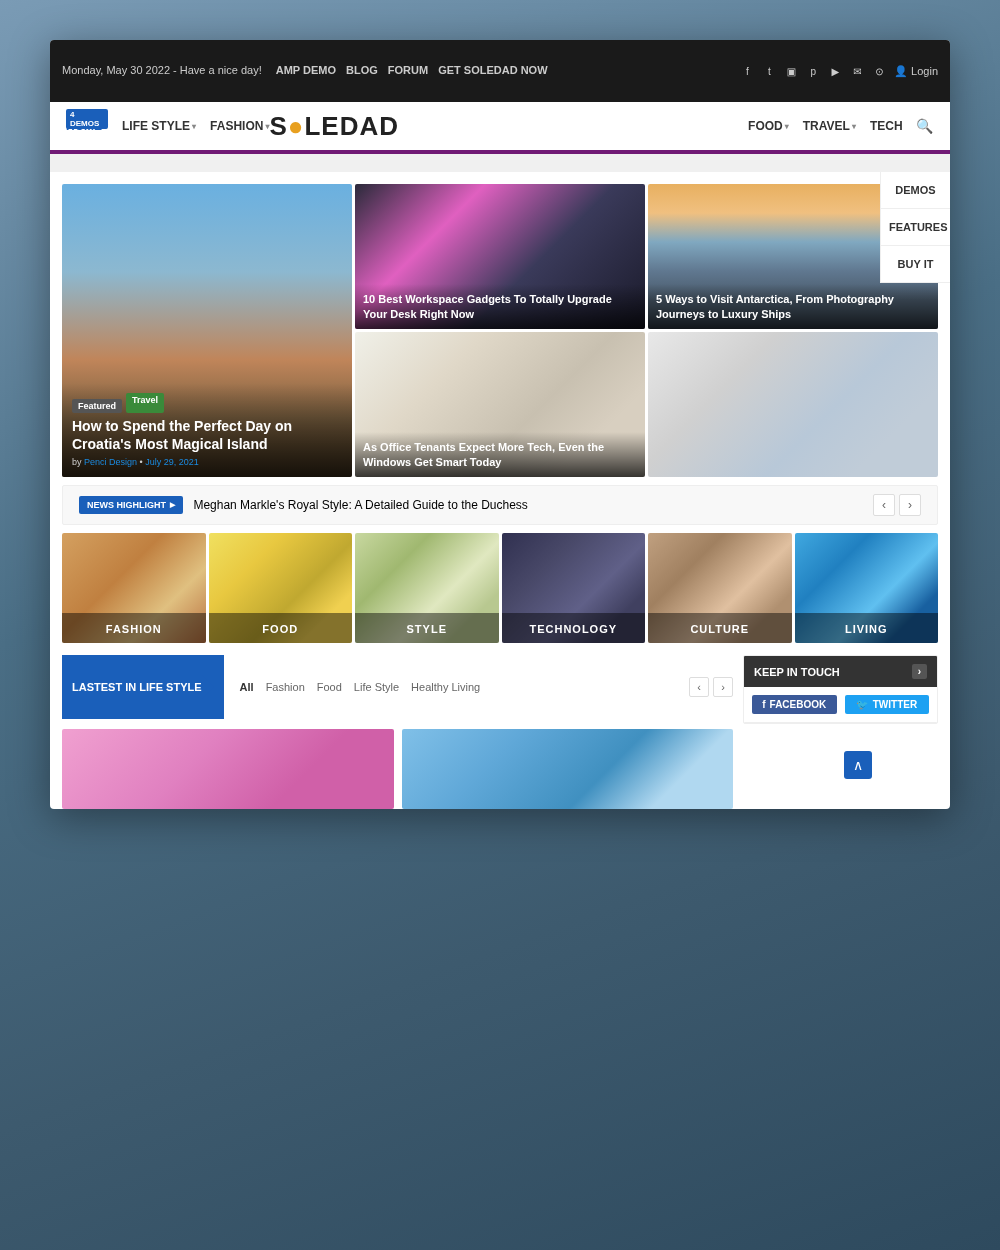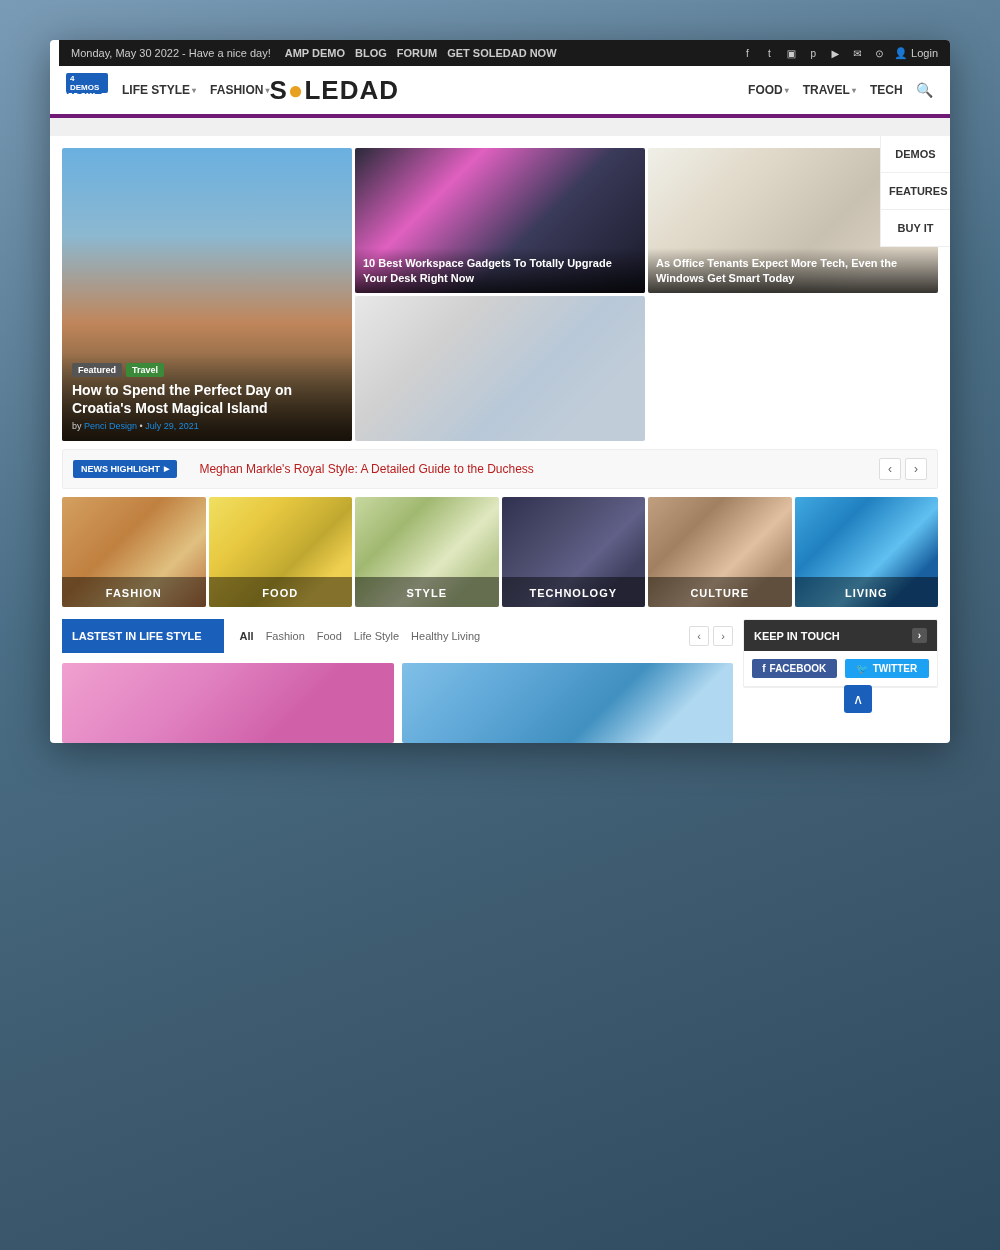--- a/index.html
+++ b/index.html
@@ -18,25 +18,24 @@
       border-radius: 4px;
       overflow: hidden;
       box-shadow: 0 8px 40px rgba(0,0,0,0.4);
     }
 
     
     .top-bar {
       background: #1a1a1a;
       color: #ccc;
       font-size: 11px;
-      padding: 6px 12px;
+      padding: 24px 12px;
       display: flex;
       justify-content: space-between;
-      align-items: center;
-      margin-left: 9px;
+      align-items: flex-start;
     }
     .top-bar-left { display: flex; gap: 14px; align-items: center; }
     .top-bar-date { color: #ccc; }
     .top-bar-links { display: flex; gap: 10px; }
     .top-bar-links a { color: #ccc; text-decoration: none; font-size: 11px; font-weight: bold; }
     .top-bar-right { display: flex; gap: 8px; align-items: center; }
     .social-icon { width: 14px; height: 14px; display: inline-flex; align-items: center; justify-content: center; color: #ccc; font-size: 10px; }
     .login-btn { color: #ccc; font-size: 11px; display: flex; align-items: center; gap: 3px; }
 
     
@@ -148,21 +147,21 @@
       padding: 10px;
       background: linear-gradient(0deg, rgba(0,0,0,0.7) 0%, transparent 100%);
     }
     .hero-tags { display: flex; gap: 4px; margin-bottom: 4px; }
     .tag {
       font-size: 9px;
       padding: 2px 6px;
       border-radius: 2px;
       font-weight: bold;
     }
-    .tag-featured { background: #555; color: #fff; }
+    .tag-featured { background: #555; color: #fff; margin-top: 6px; }
     .tag-travel { background: #3a8a3a; color: #fff; }
     .hero-title { color: #fff; font-size: 14px; font-weight: bold; line-height: 1.3; margin-bottom: 4px; }
     .hero-meta { color: #ccc; font-size: 9px; }
     .hero-meta span { color: #1a8ae0; }
 
     .grid-cell {
       position: relative;
       overflow: hidden;
       border-radius: 2px;
     }
@@ -173,41 +172,41 @@
       right: 0;
       padding: 8px;
       background: linear-gradient(0deg, rgba(0,0,0,0.75) 0%, transparent 100%);
     }
     .grid-title { color: #fff; font-size: 11px; font-weight: bold; line-height: 1.3; }
 
     
     .news-highlight {
       background: #f8f8f8;
       border: 1px solid #eee;
-      padding: 8px 10px;
-      display: flex;
-      align-items: center;
-      gap: 22px;
+      padding: 8px 16px;
+      display: flex;
+      align-items: center;
+      gap: 10px;
       margin-bottom: 8px;
       border-radius: 2px;
     }
     .news-badge {
       background: #1a5fba;
       color: #fff;
       font-size: 9px;
       font-weight: bold;
       padding: 4px 8px;
       border-radius: 2px;
       white-space: nowrap;
       display: flex;
       align-items: center;
       gap: 4px;
     }
     .news-badge::after { content: '▶'; font-size: 7px; }
-    .news-text { font-size: 12px; color: #b91c1c; flex: 1; }
+    .news-text { font-size: 12px; color: #000000; flex: 1; }
     .news-nav { display: flex; gap: 4px; }
     .news-nav-btn {
       width: 22px; height: 22px;
       border: 1px solid #ddd;
       background: #fff;
       display: flex; align-items: center; justify-content: center;
       font-size: 12px; color: #666; cursor: pointer; border-radius: 2px;
     }
 
     
@@ -243,21 +242,21 @@
       display: flex;
       align-items: center;
       justify-content: space-between;
       margin-bottom: 10px;
     }
     .section-title {
       background: #1a5fba;
       color: #fff;
       font-size: 11px;
       font-weight: bold;
-      padding: 5px 10px;
+      padding: 20px 10px;
       display: flex;
       align-items: center;
     }
     .section-title::after {
       content: '';
       width: 0; height: 0;
       border-top: 12px solid transparent;
       border-bottom: 12px solid transparent;
       border-left: 12px solid #1a5fba;
       margin-left: 0;
@@ -459,20 +458,26 @@
           </div>
         </div>
 
         <div class="grid-cell">
           <div class="img-placeholder img-workspace" style="height:100%;"></div>
           <div class="grid-overlay">
             <div class="grid-title">10 Best Workspace Gadgets To Totally Upgrade Your Desk Right Now</div>
           </div>
         </div>
 
+        <div class="grid-cell">
+          <div class="img-placeholder img-antarctica" style="height:100%;"></div>
+          <div class="grid-overlay">
+            <div class="grid-title">5 Ways to Visit Antarctica, From Photography Journeys to Luxury Ships</div>
+          </div>
+        </div>
 
         <div class="grid-cell">
           <div class="img-placeholder img-office" style="height:100%;"></div>
           <div class="grid-overlay">
             <div class="grid-title">As Office Tenants Expect More Tech, Even the Windows Get Smart Today</div>
           </div>
         </div>
 
         <div class="grid-cell">
           <div class="img-placeholder img-minimal" style="height:100%;"></div>

